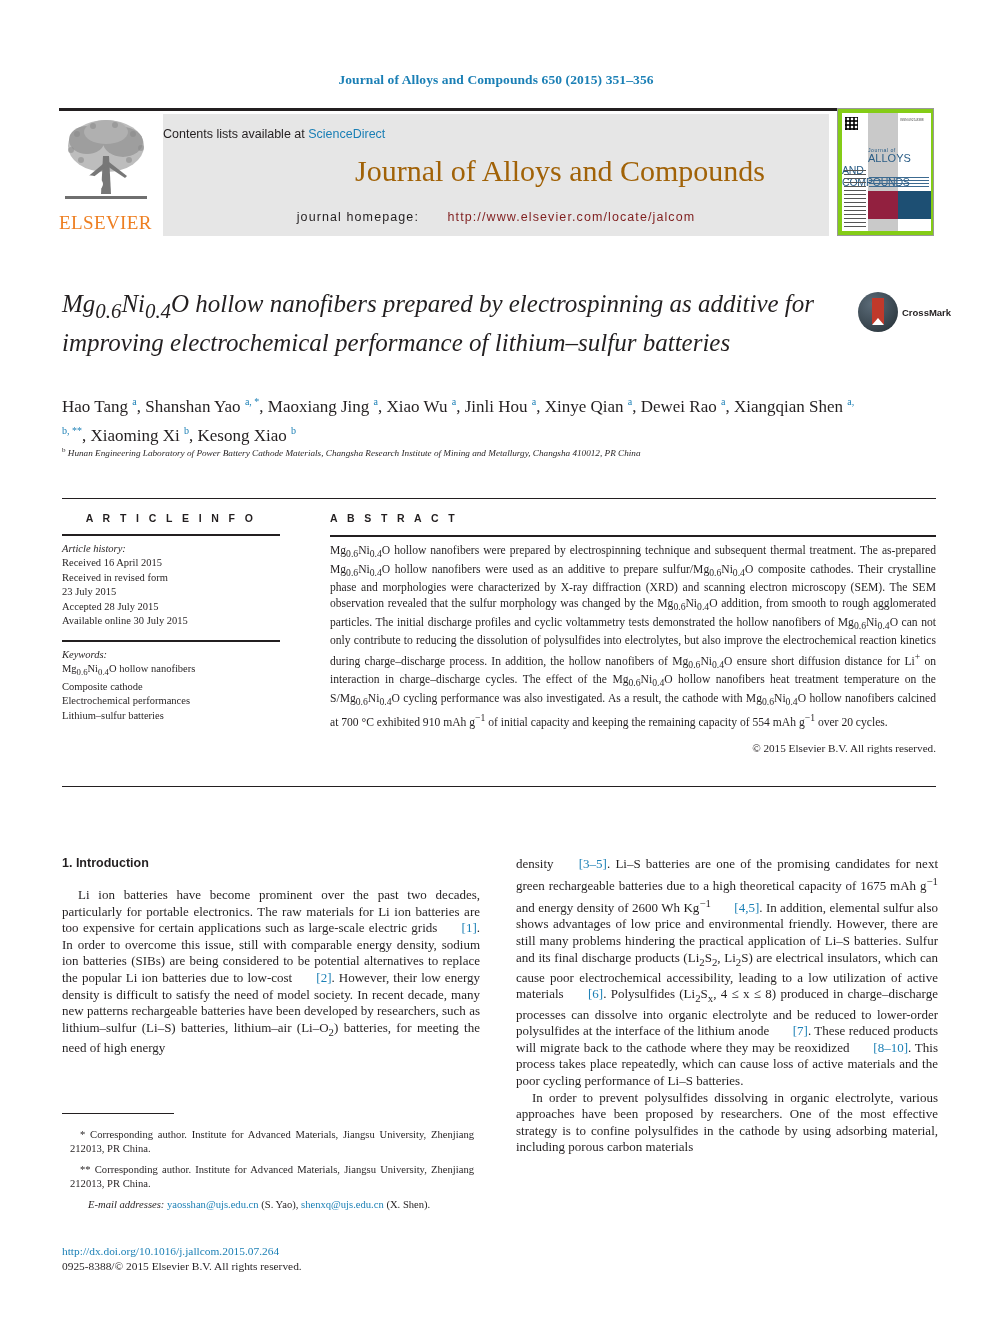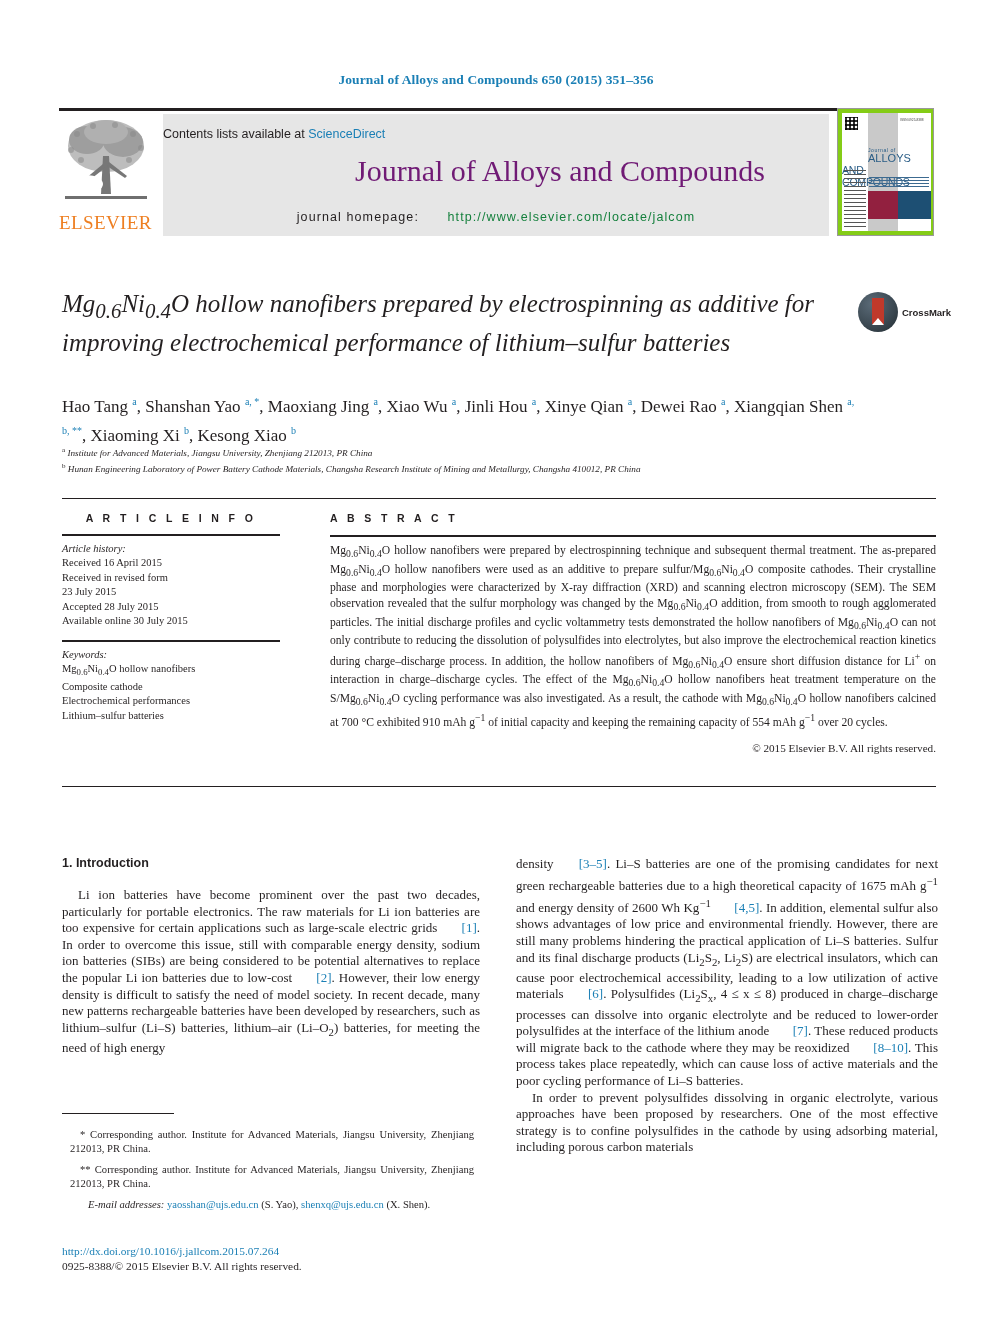--- a/index.html
+++ b/index.html
@@ -96,35 +96,35 @@
     color: #1a7fb5;
   }
   .journal-title-big {
     position: absolute;
     top: 40px;
     left: 0;
     width: 794px;
     text-align: center;
     font-family: "Liberation Serif", serif;
     font-size: 30px;
-    color: #701a75;
+    color: #a16207;
   }
   .homepage-line {
     position: absolute;
     bottom: 12px;
     left: 0;
     width: 666px;
     text-align: center;
     font-family: "Liberation Sans", sans-serif;
     font-size: 12.5px;
     letter-spacing: 1.1px;
     color: #231f20;
   }
   .homepage-line .url {
-    color: #15803d;
+    color: #7f1d1d;
     padding-left: 24px;
   }
   .cover-thumb {
     position: absolute;
     top: 0px;
     left: 778px;
     width: 97px;
     height: 128px;
     border: 1px solid #999;
     background: #84cc16;
@@ -495,21 +495,20 @@
       <div class="cm-ribbon"></div>
     </div>
     <div class="cm-text">CrossMark</div>
   </div>
 
   <div class="authors">
     Hao Tang <sup>a</sup>, Shanshan Yao <sup>a, *</sup>, Maoxiang Jing <sup>a</sup>, Xiao Wu <sup>a</sup>, Jinli Hou <sup>a</sup>, Xinye Qian <sup>a</sup>, Dewei Rao <sup>a</sup>, Xiangqian Shen <sup>a, b, **</sup>, Xiaoming Xi <sup>b</sup>, Kesong Xiao <sup>b</sup>
   </div>
 
   <div class="affiliations">
-    <div><sup>a</sup> <span>Institute for Advanced Materials, Jiangsu University, Zhenjiang 212013, PR China</span></div>
     <div><sup>b</sup> <span>Hunan Engineering Laboratory of Power Battery Cathode Materials, Changsha Research Institute of Mining and Metallurgy, Changsha 410012, PR China</span></div>
   </div>
 
   <div class="rule-thin" style="top:498px; left:62px; width:874px;"></div>
 
   <div class="info-col">
     <div class="sec-label">A R T I C L E   I N F O</div>
   </div>
   <div class="rule-thick" style="top:534px; left:62px; width:218px;"></div>
 

